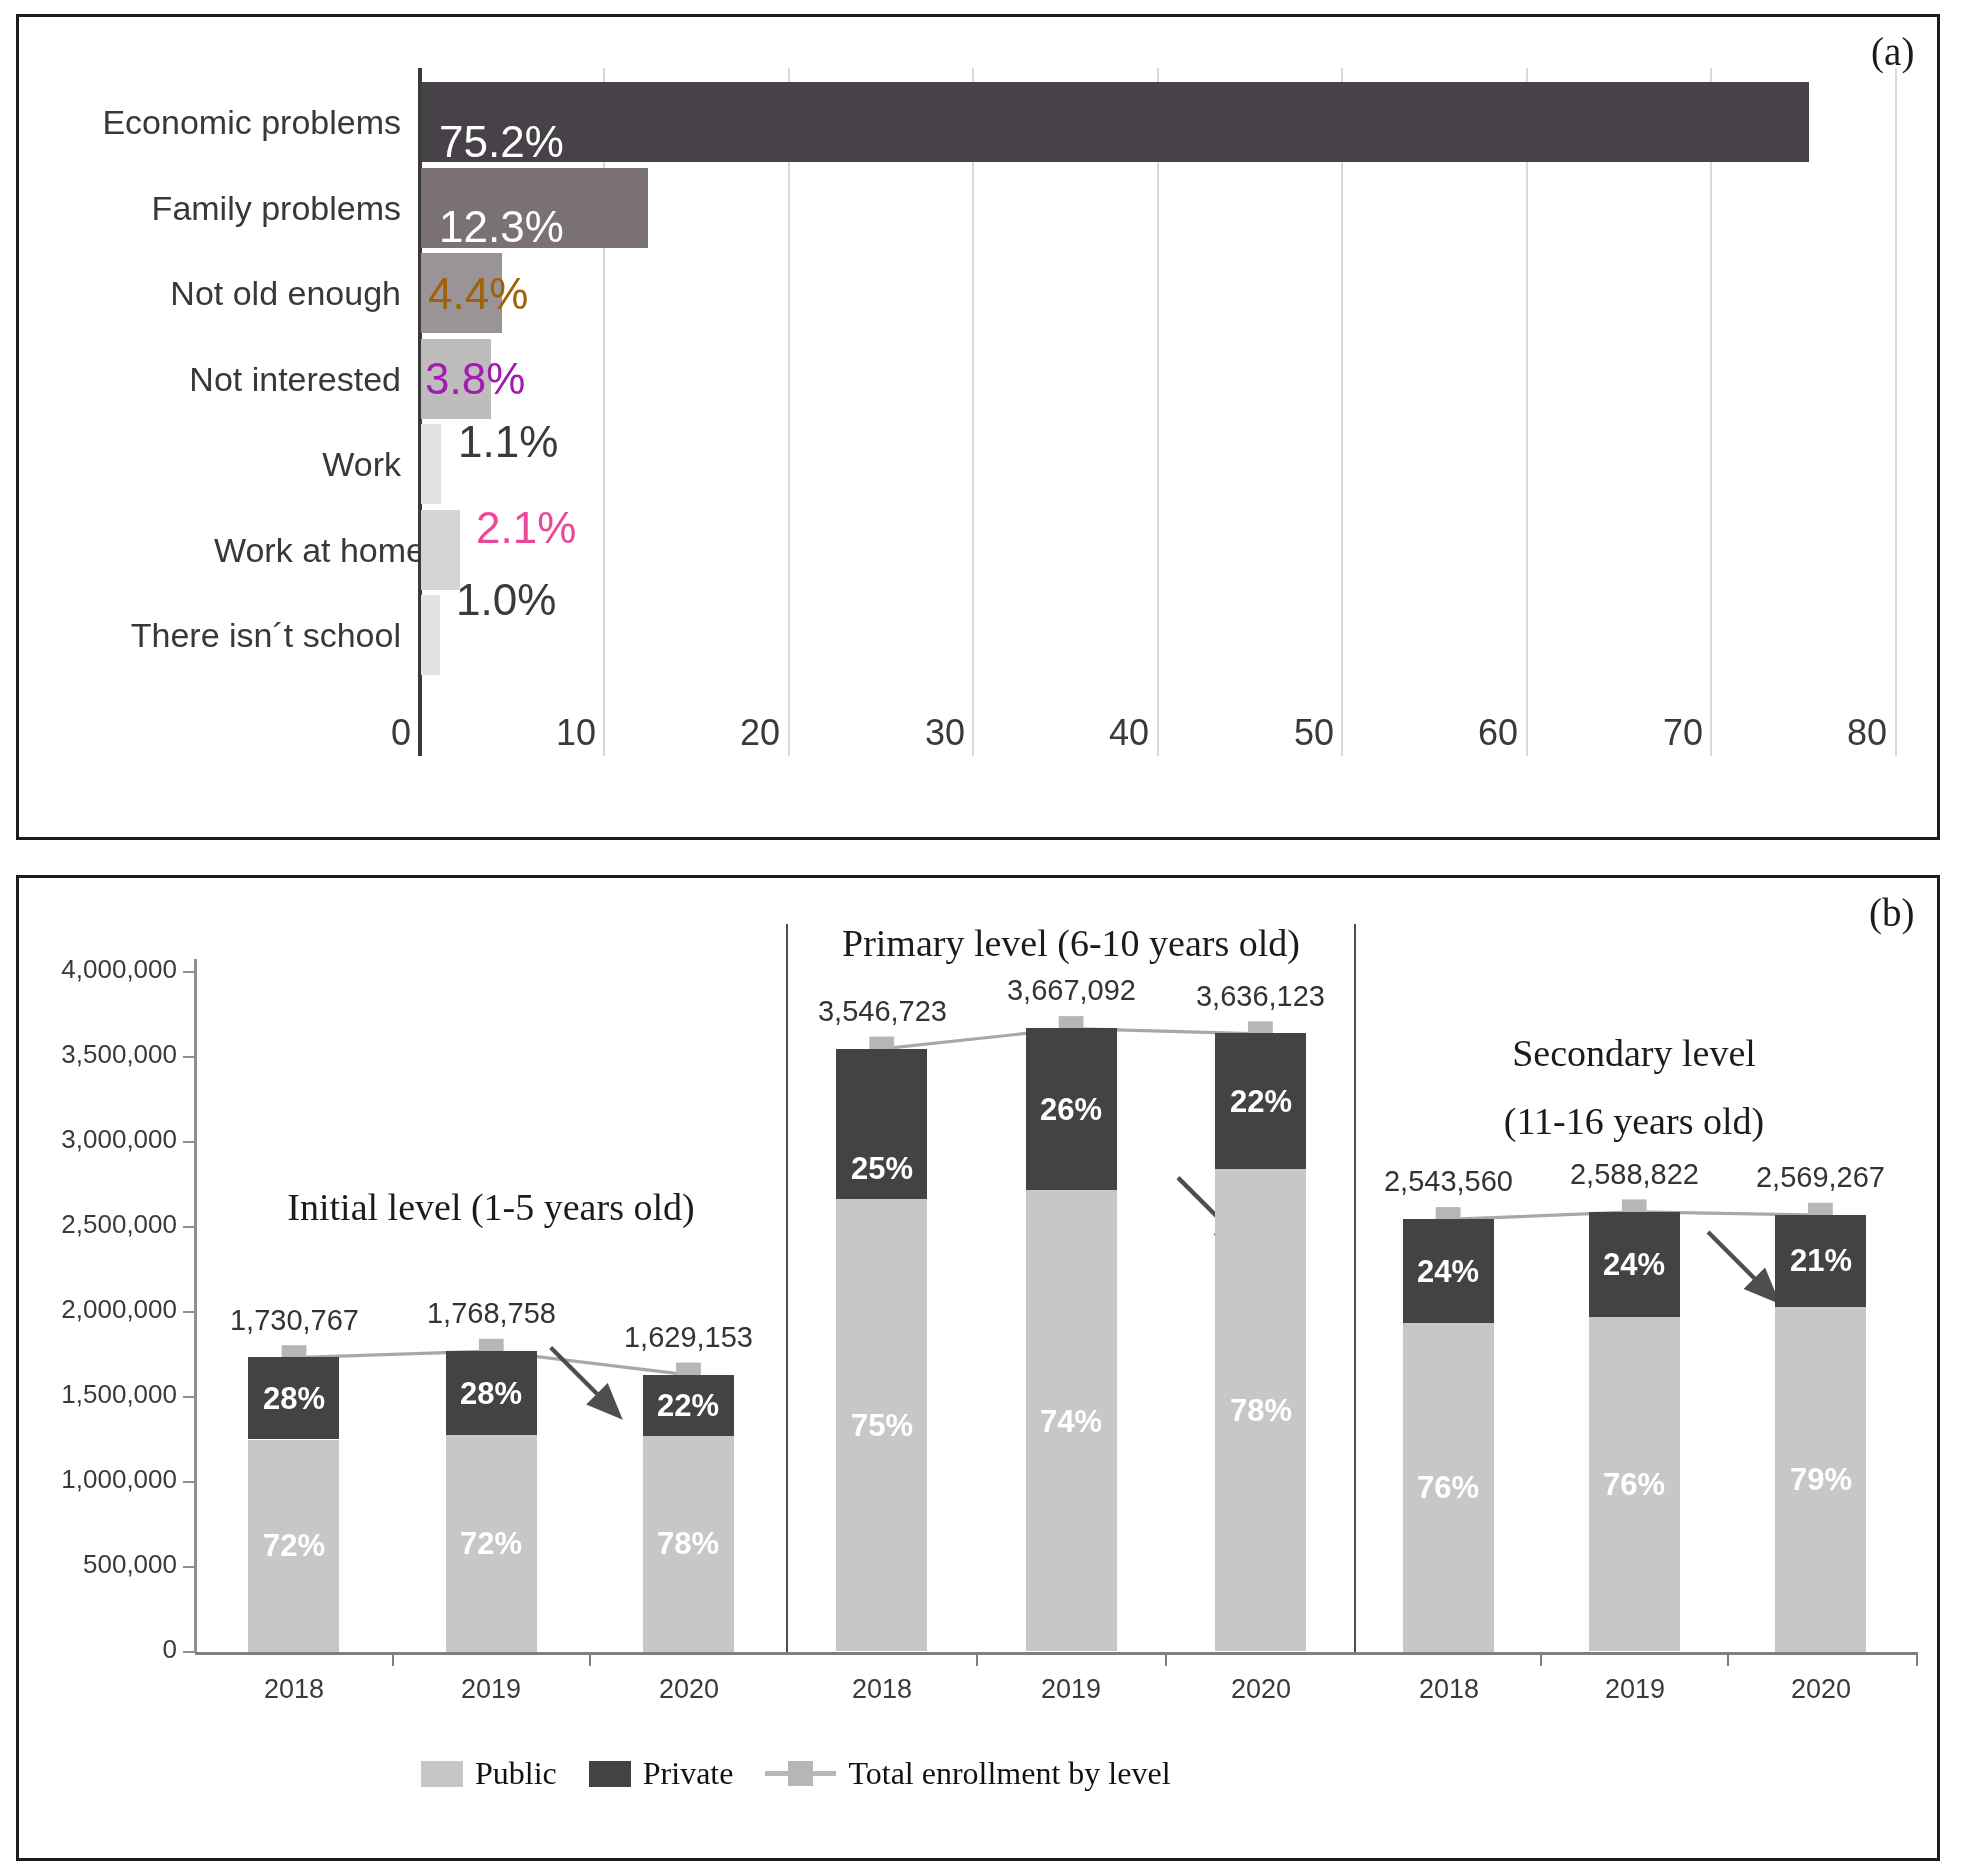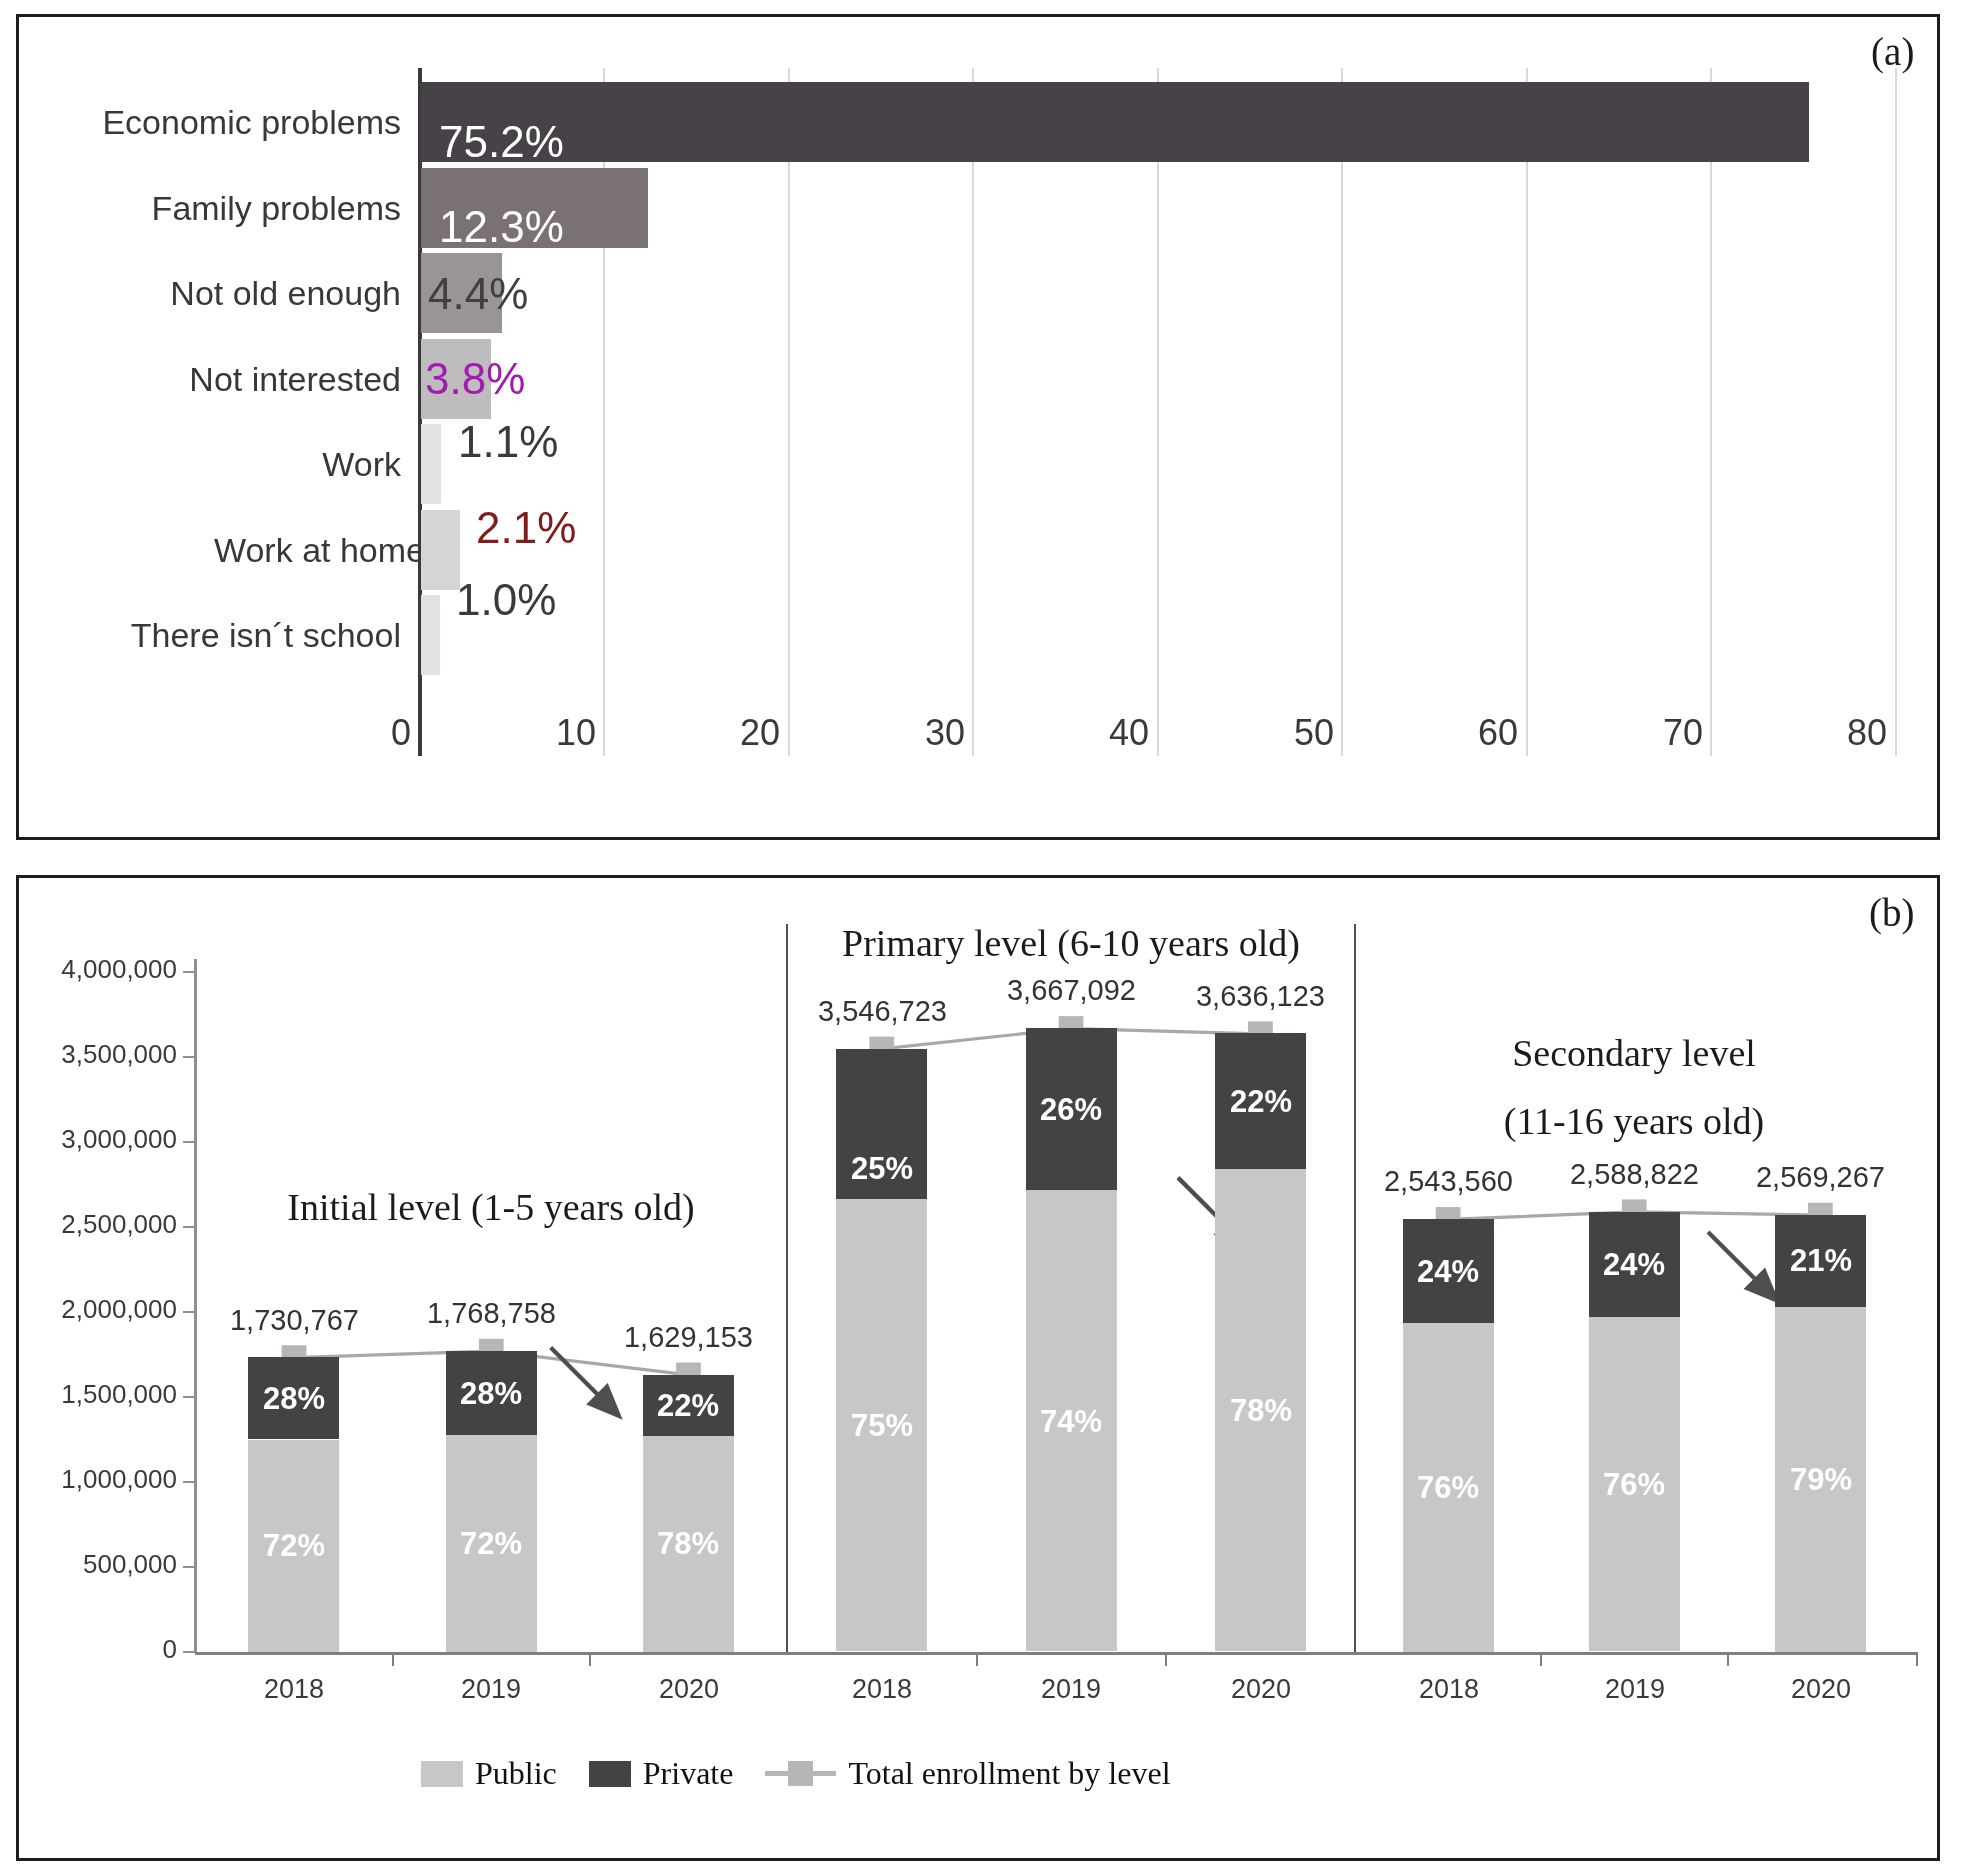--- a/index.html
+++ b/index.html
@@ -55,30 +55,30 @@
         <div class="tick-label-a abs" style="left: 1760px; top: 695px; width: 108px;">80</div>
         <div class="abs" style="left: 399px; top: 51px; width: 3.8px; height: 688px; background: rgb(58, 58, 58);"></div>
         <div class="cat-label abs" style="left: 0px; top: 65px; width: 382px; height: 80px; line-height: 80px;">Economic problems</div>
         <div class="abs" style="left: 402px; top: 65px; width: 1388px; height: 80px; background: rgb(71, 66, 71);"></div>
         <div class="val-label abs" style="left: 420px; top: 105px; height: 39px; line-height: 39px; color: rgb(255, 255, 255);">75.2%</div>
         <div class="cat-label abs" style="left: 0px; top: 151px; width: 382px; height: 80px; line-height: 80px;">Family problems</div>
         <div class="abs" style="left: 402px; top: 151px; width: 227px; height: 80px; background: rgb(122, 113, 116);"></div>
         <div class="val-label abs" style="left: 420px; top: 190px; height: 39px; line-height: 39px; color: rgb(255, 255, 255);">12.3%</div>
         <div class="cat-label abs" style="left: 0px; top: 236px; width: 382px; height: 80px; line-height: 80px;">Not old enough</div>
         <div class="abs" style="left: 402px; top: 236px; width: 81px; height: 80px; background: rgb(154, 147, 151);"></div>
-        <div class="val-label abs" style="left: 409px; top: 257px; height: 39px; line-height: 39px; color: #404040;">4.4%</div>
+        <div class="val-label abs" style="left: 409px; top: 257px; height: 39px; line-height: 39px; color: #a16207;">4.4%</div>
         <div class="cat-label abs" style="left: 0px; top: 322px; width: 382px; height: 80px; line-height: 80px;">Not interested</div>
         <div class="abs" style="left: 402px; top: 322px; width: 70px; height: 80px; background: rgb(191, 188, 189);"></div>
         <div class="val-label abs" style="left: 406px; top: 342px; height: 39px; line-height: 39px; color: #a21caf;">3.8%</div>
         <div class="cat-label abs" style="left: 0px; top: 407px; width: 382px; height: 80px; line-height: 80px;">Work</div>
         <div class="abs" style="left: 402px; top: 407px; width: 20px; height: 80px; background: rgb(227, 225, 225);"></div>
         <div class="val-label abs" style="left: 439px; top: 405px; height: 39px; line-height: 39px; color: rgb(58, 58, 58);">1.1%</div>
         <div class="cat-label abs" style="left: 0px; top: 493px; width: 382px; height: 80px; line-height: 80px; padding-left: 24px;">Work at home</div>
         <div class="abs" style="left: 402px; top: 493px; width: 39px; height: 80px; background: rgb(214, 212, 212);"></div>
-        <div class="val-label abs" style="left: 457px; top: 491px; height: 39px; line-height: 39px; color: #7f1d1d;">2.1%</div>
+        <div class="val-label abs" style="left: 457px; top: 491px; height: 39px; line-height: 39px; color: #ec4899;">2.1%</div>
         <div class="cat-label abs" style="left: 0px; top: 578px; width: 382px; height: 80px; line-height: 80px;">There isn´t school</div>
         <div class="abs" style="left: 402px; top: 578px; width: 18.5px; height: 80px; background: rgb(227, 225, 225);"></div>
         <div class="val-label abs" style="left: 437px; top: 563px; height: 39px; line-height: 39px; color: rgb(58, 58, 58);">1.0%</div>
       </div>
   </section>
 
   <section class="chart-box" id="panelB">
     <div class="corner">(b)</div>
     <div class="plot" id="plotB">
         <div class="abs" style="left: 164px; top: 773px; width: 14px; height: 2.2px; background: rgb(143, 143, 143);"></div>

